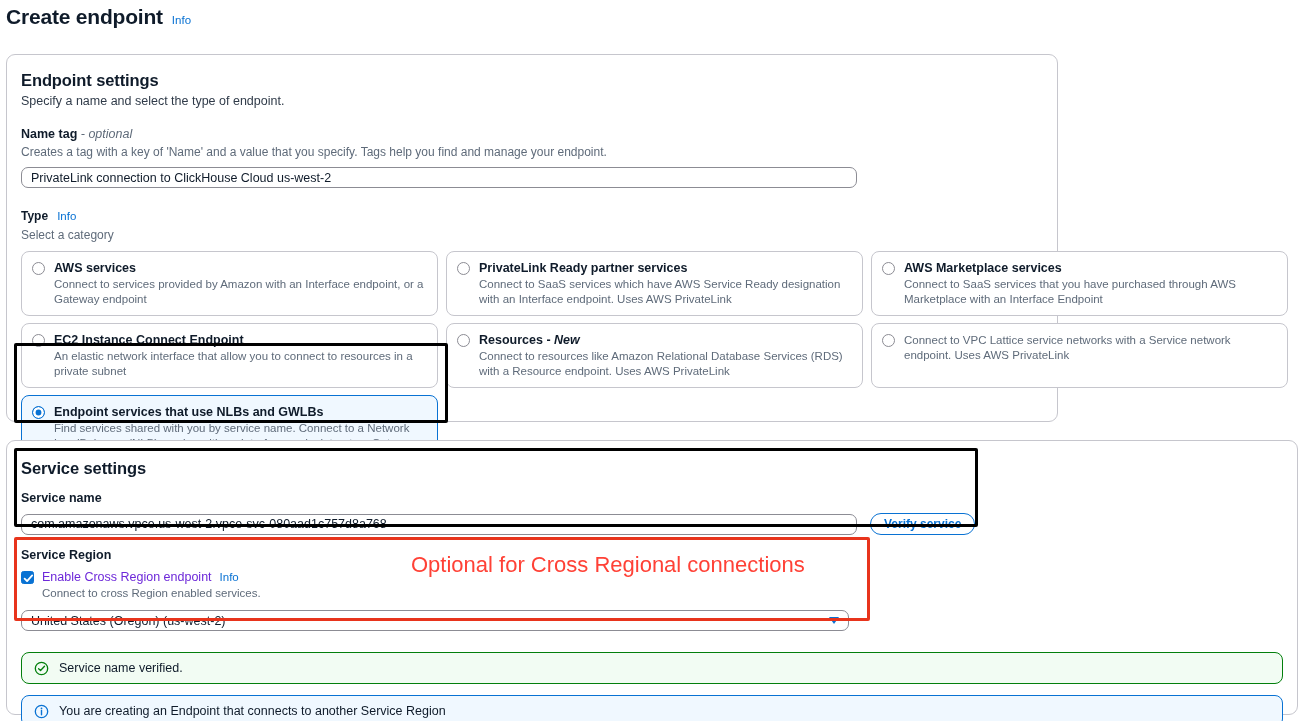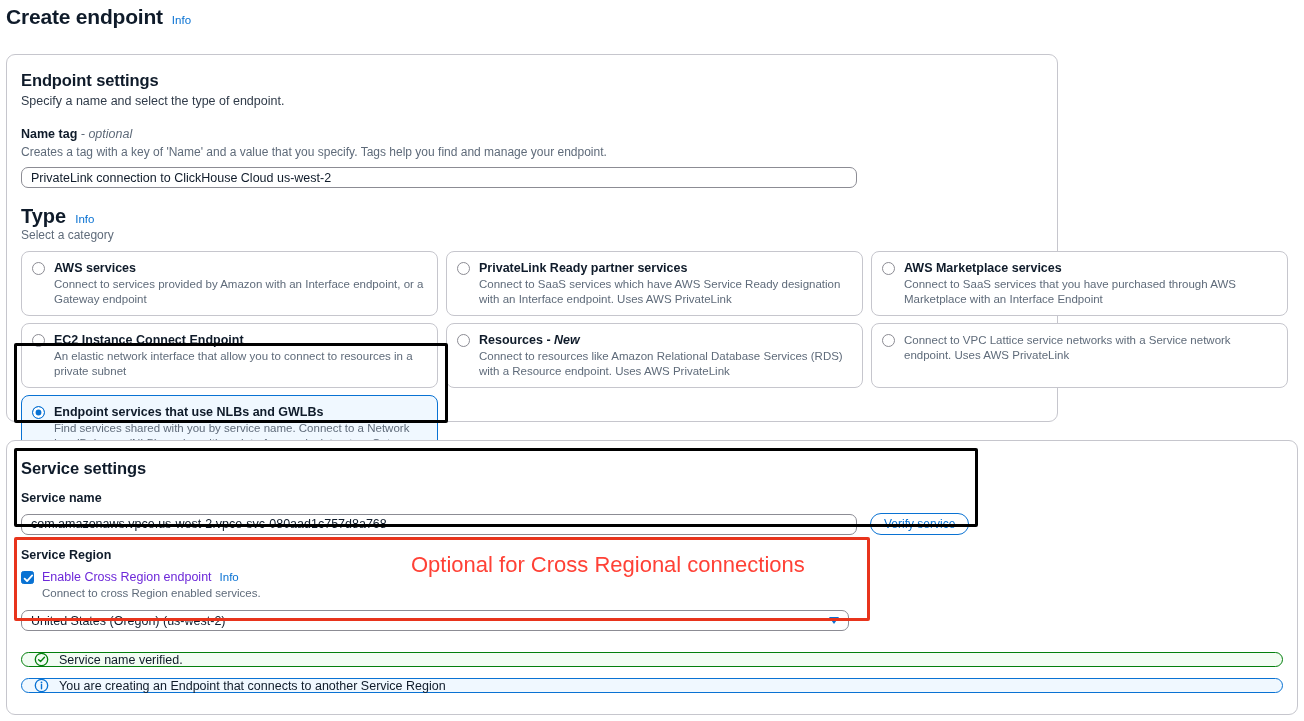--- a/index.html
+++ b/index.html
@@ -55,21 +55,21 @@
 
   .text-input {
     height: 21px; border: 1px solid #8c8c94; border-radius: 7px;
     background: #fff; font-size: 12.5px; color: #0f1b2a;
     padding: 8px 9px; display: flex; align-items: center;
     font-family: "Liberation Sans", sans-serif;
   }
 
   
   .type-heading-row { display: flex; align-items: baseline; gap: 9px; }
-  .type-heading { font-size: 20px; font-weight: bold; line-height: 20px; }
+  .type-heading { font-size: 12px; font-weight: bold; line-height: 20px; }
 
   
   .radio-grid {
     display: grid; grid-template-columns: repeat(3, 417px);
     column-gap: 8px; row-gap: 7px;
   }
   .radio-card {
     border: 1px solid #c6c6cd; border-radius: 8px; background: #fff;
     padding: 8px 10px 9px 10px; display: flex; gap: 9px;
     cursor: pointer; min-height: 52px;
@@ -106,21 +106,21 @@
     position: absolute; color: #ff4136; font-size: 22px;
     font-family: "Liberation Sans", sans-serif; white-space: nowrap;
     line-height: 26px;
   }
   #annot-optional-text { left: 411px; top: 552px; }
 
   
   .service-name-row { display: flex; align-items: center; gap: 13px; }
   .verify-btn {
     height: 22px; border: 1.6px solid #0972d3; border-radius: 12px;
-    background: #fff; color: #0972d3; font-size: 12px; font-weight: normal;
+    background: #fff; color: #0972d3; font-size: 12px; font-weight: bold;
     padding: 0 13px; display: flex; align-items: center; cursor: pointer;
     font-family: "Liberation Sans", sans-serif; white-space: nowrap;
   }
 
   .checkbox-row { display: flex; gap: 8px; align-items: flex-start; }
   .checkbox {
     flex: 0 0 auto; width: 13px; height: 13px; border-radius: 2.5px;
     background: #0972d3; border: 1px solid #0972d3; position: relative;
     margin-top: 2px;
   }
@@ -134,21 +134,21 @@
     font-size: 12.5px; color: #0f1b2a; padding: 0 9px;
     display: flex; align-items: center; justify-content: space-between;
     cursor: pointer;
   }
   .caret { width: 0; height: 0; border-left: 5px solid transparent;
            border-right: 5px solid transparent; border-top: 7px solid #0972d3; }
 
   
   .alert {
     border-radius: 8px; display: flex; align-items: center; gap: 10px;
-    padding: 0 12px; height: 15px; font-size: 12.5px;
+    padding: 0 12px; height: 32px; font-size: 12.5px;
   }
   .alert-success { border: 1px solid #037f0c; background: #f2fcf3; color: #0f1b2a; }
   .alert-info    { border: 1px solid #0972d3; background: #f0f8ff; color: #0f1b2a; }
   .alert-icon { flex: 0 0 auto; display: flex; }
 </style>
 </head>
 <body>
 
 <div class="page">
 

